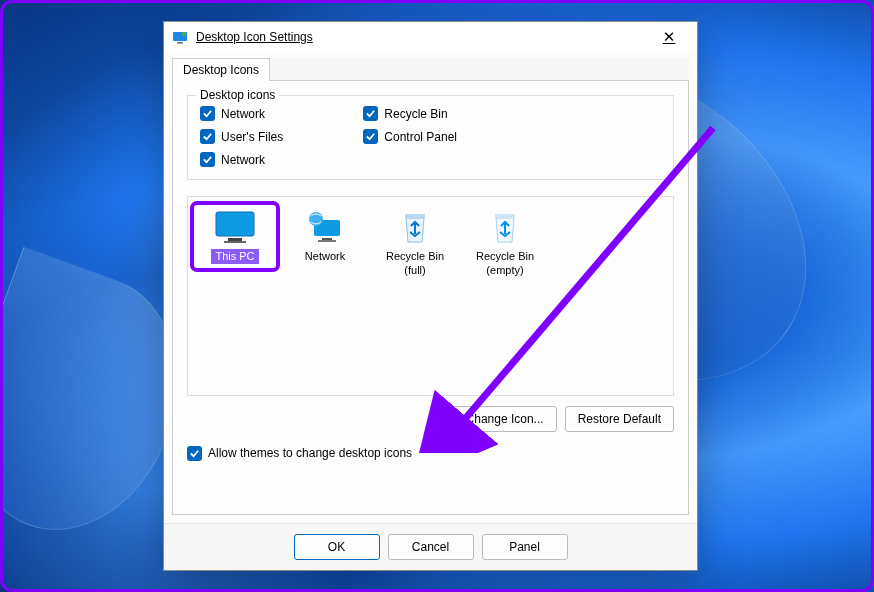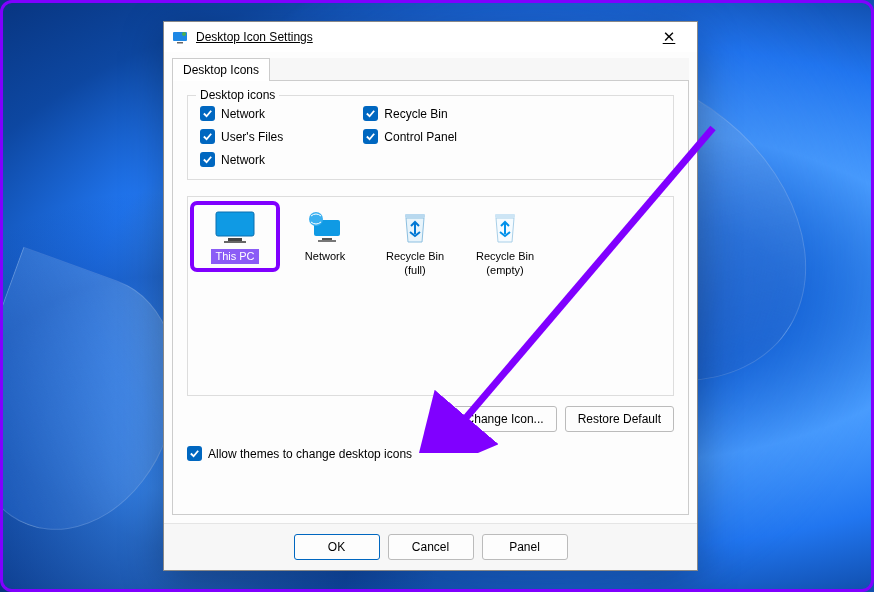--- a/index.html
+++ b/index.html
@@ -96,21 +96,21 @@
     .icon-item .iconbox {
       width: 44px; height: 36px; margin: 0 auto 4px auto;
       display: flex; align-items: center; justify-content: center;
     }
     .icon-item .label { font-size: 11px; line-height: 1.2; }
     .icon-item.selected .label {
       background: #8b5cf6; color: #fff; padding: 1px 4px; display: inline-block;
     }
 
     .button-row-icons { display: flex; justify-content: flex-end; gap: 8px; margin-top: 10px; }
-    .allow-row { display: flex; align-items: center; gap: 6px; margin-top: 14px; }
+    .allow-row { display: flex; align-items: flex-start; gap: 6px; margin-top: 14px; }
 
     .dialog-buttons {
       display: flex; justify-content: center; gap: 8px;
       padding: 10px 14px; border-top: 1px solid #e5e5e5; background: #f7f7f7;
     }
     .win-btn {
       min-width: 86px; padding: 5px 12px; font-size: 12px;
       background: #fdfdfd; border: 1px solid #bbb; border-radius: 3px;
       cursor: pointer; text-align: center;
     }

